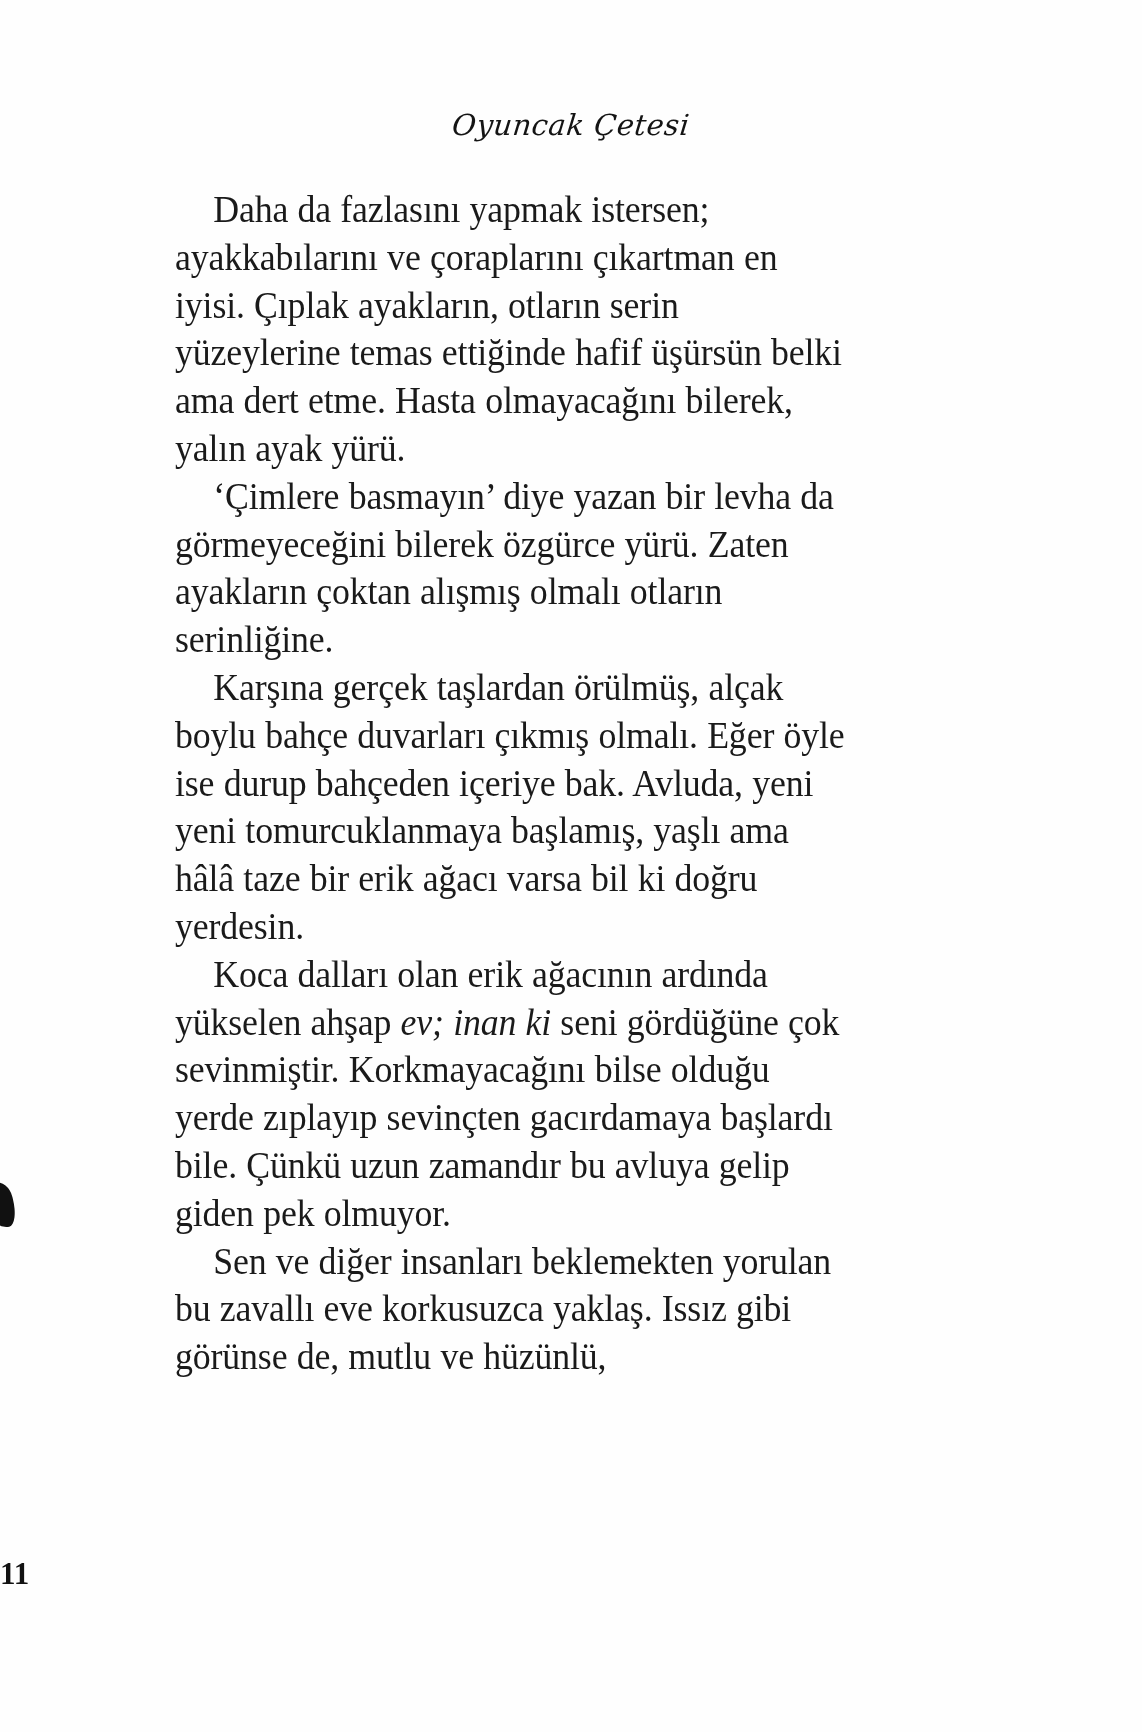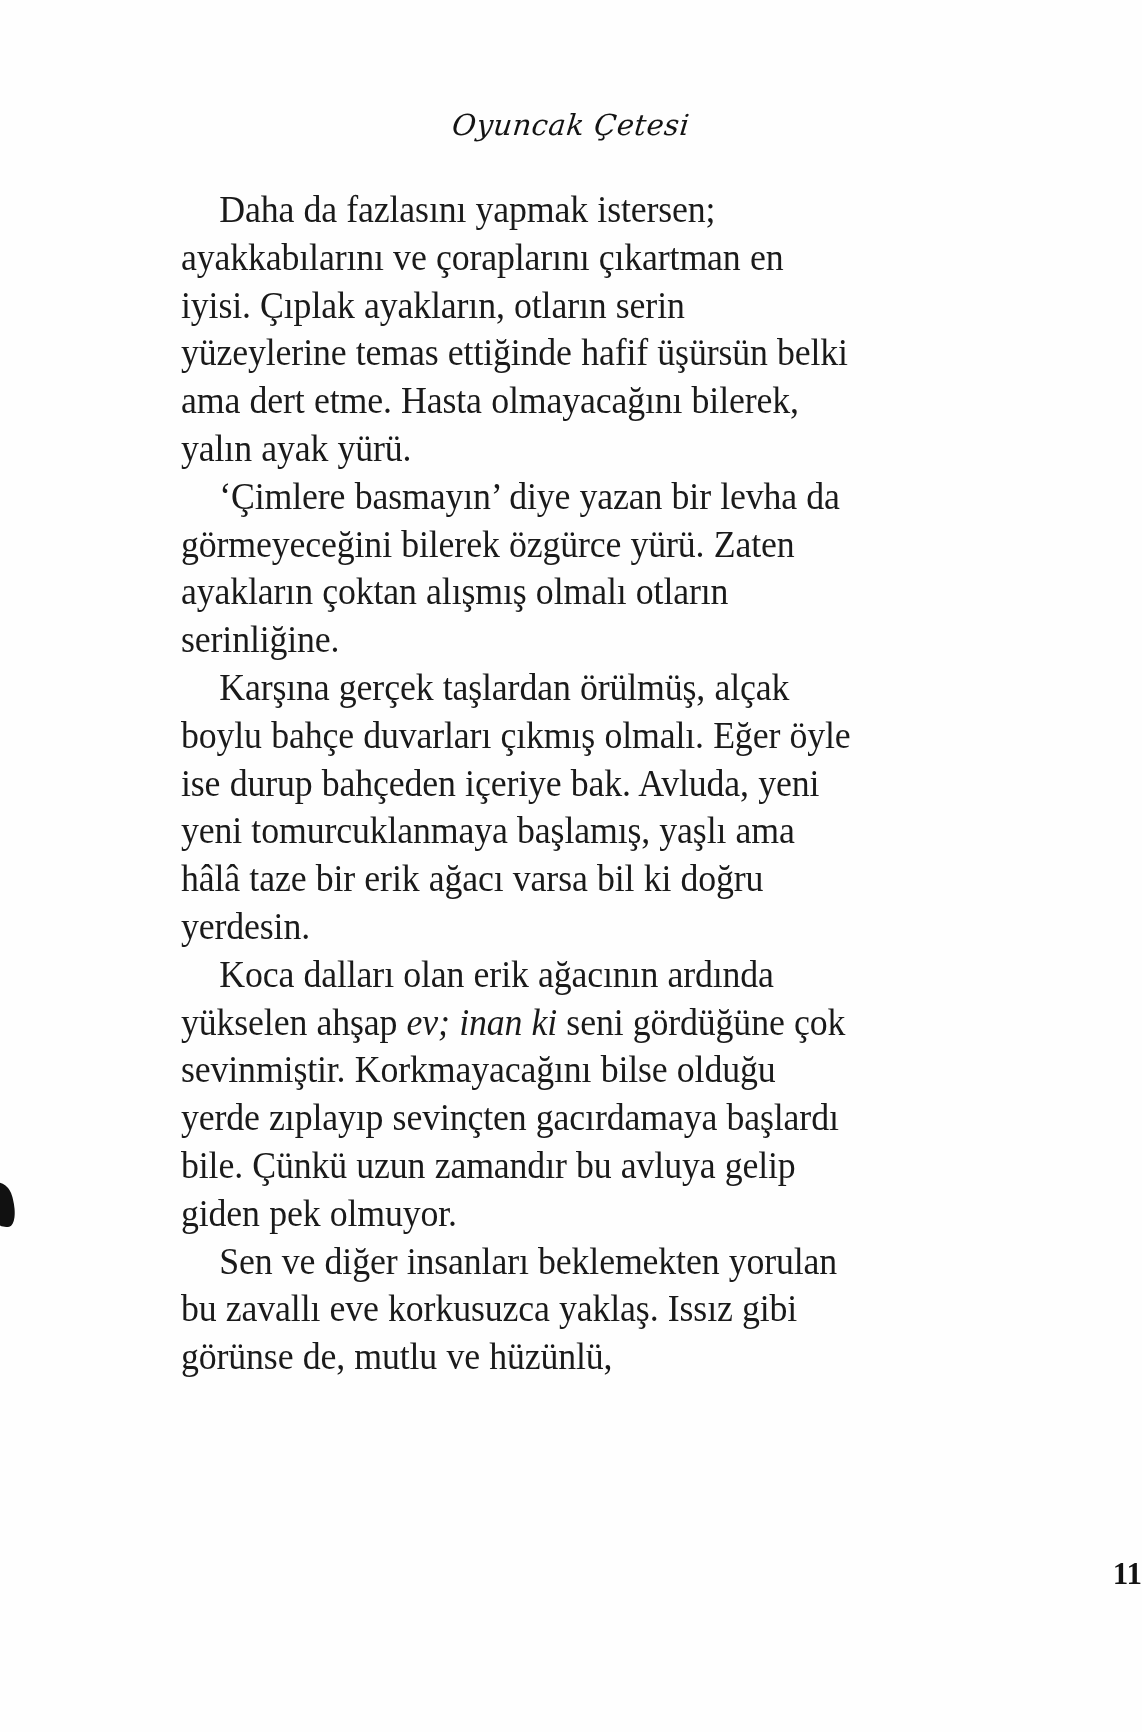--- a/index.html
+++ b/index.html
@@ -30,21 +30,21 @@
     font-size: 29px;
     letter-spacing: 0.5px;
     color: #141414;
     transform: skewX(-6deg);
   }
 
   
   .textblock {
     position: absolute;
     top: 186px;
-    left: 181px;
+    left: 175px;
     width: 706px;
   }
 
   .para {
     margin: 0;
     font-size: 37.5px;
     line-height: 47.8px;
     text-indent: 40px;
     text-align: left;
     letter-spacing: -0.15px;
@@ -56,21 +56,21 @@
   .para .slant {
     font-style: italic;
   }
 
   
   .folio {
     position: absolute;
     top: 1556px;
     left: 0;
     width: 100%;
-    text-align: right;
+    text-align: left;
     font-family: "Liberation Serif", "DejaVu Serif", serif;
     font-weight: bold;
     font-size: 31px;
     color: #121212;
   }
 
   
   .edge-mark {
     position: absolute;
     left: -12px;

